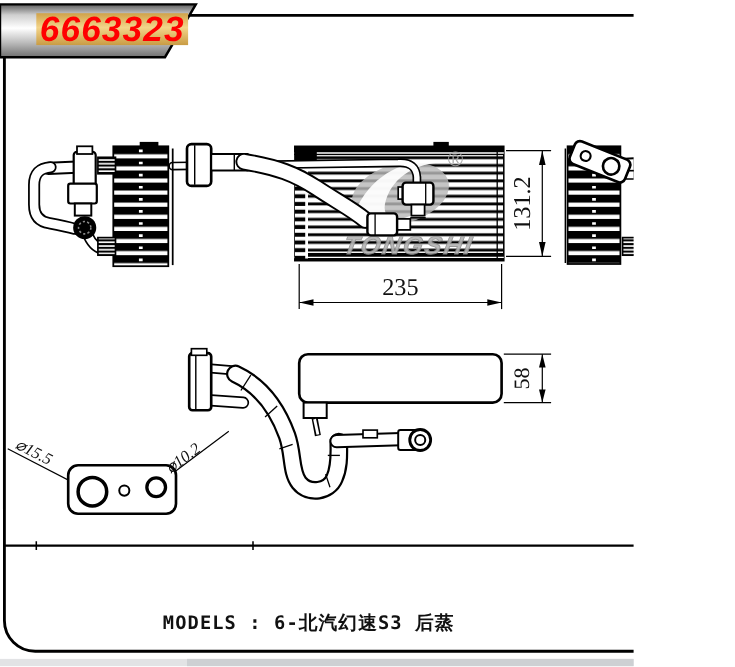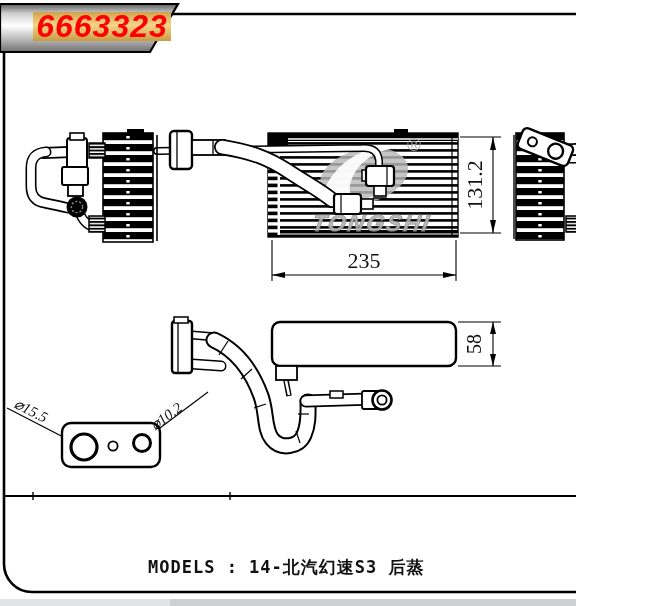--- a/index.html
+++ b/index.html
@@ -223,17 +223,17 @@
     <text class="dimsmall" transform="translate(481,344) rotate(-90)" text-anchor="middle">58</text>
   </g>
 
   <g>
     <rect x="0" y="599" width="668" height="7" fill="#e2e3e5"></rect>
     <rect x="170" y="599" width="498" height="7" fill="#cdd0d3"></rect>
   </g>
 </svg>
 
 <div id="specs">
-  <div>MODELS : 14-北汽幻速S3 后蒸</div>
+  <div>MODELS : 6-北汽幻速S3 后蒸</div>
   
   
 </div>
 </div>
 
 </body></html>

